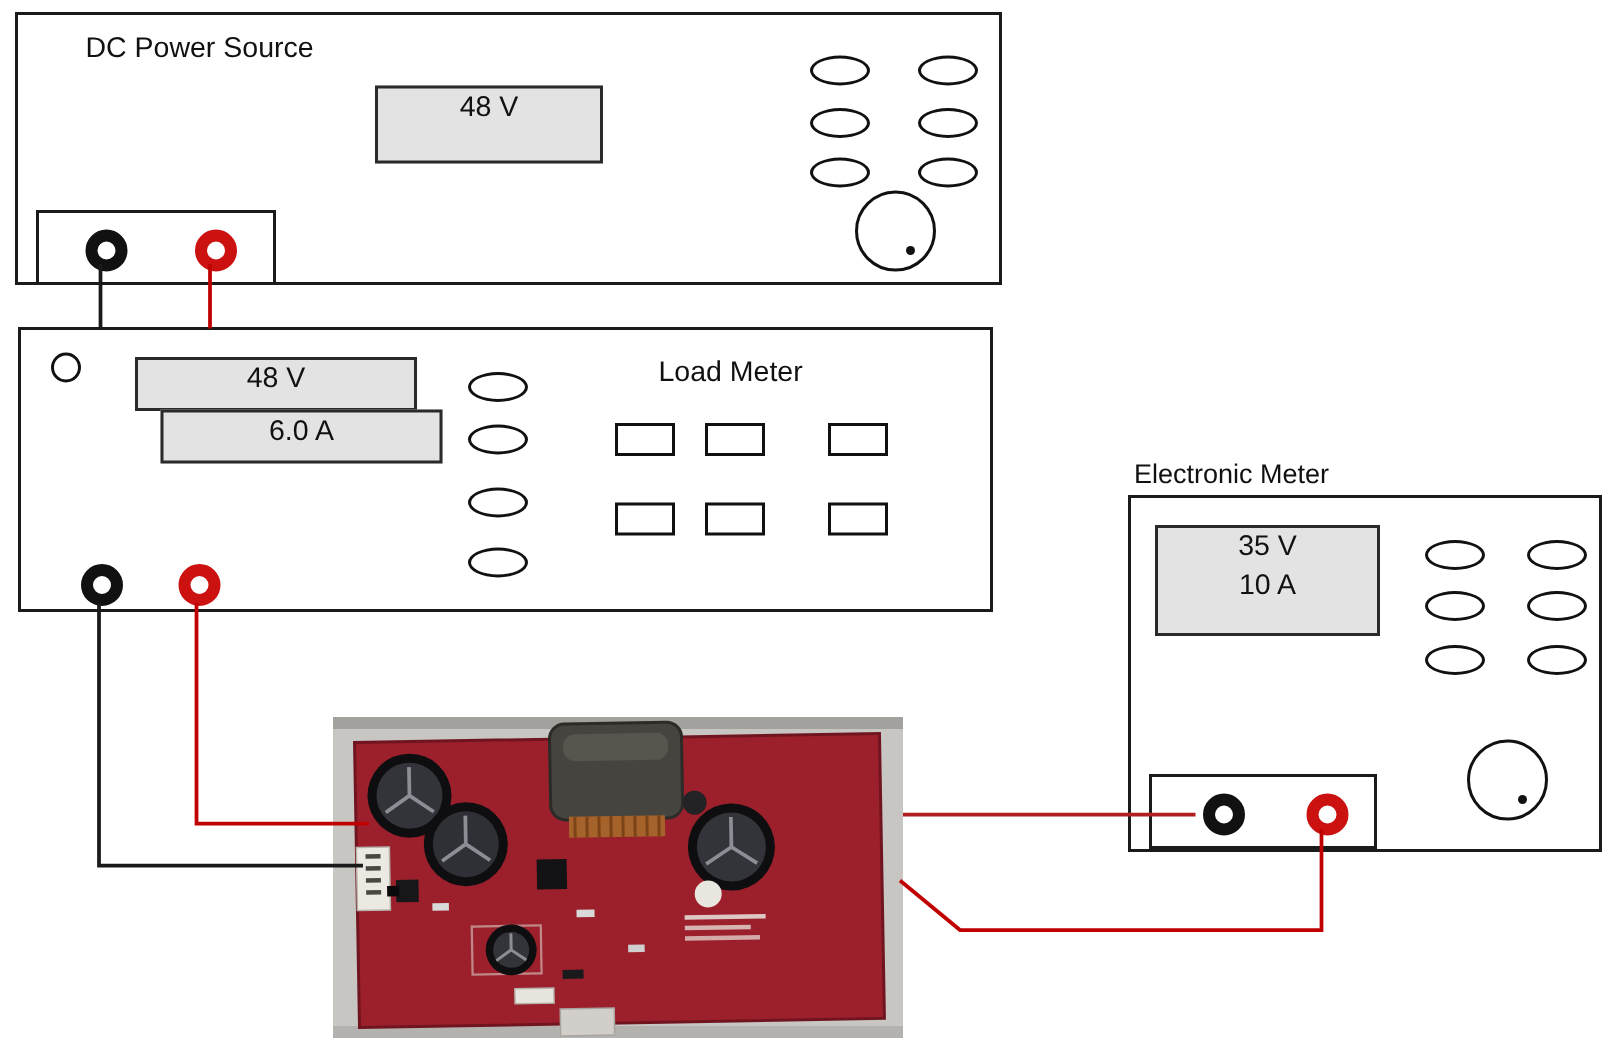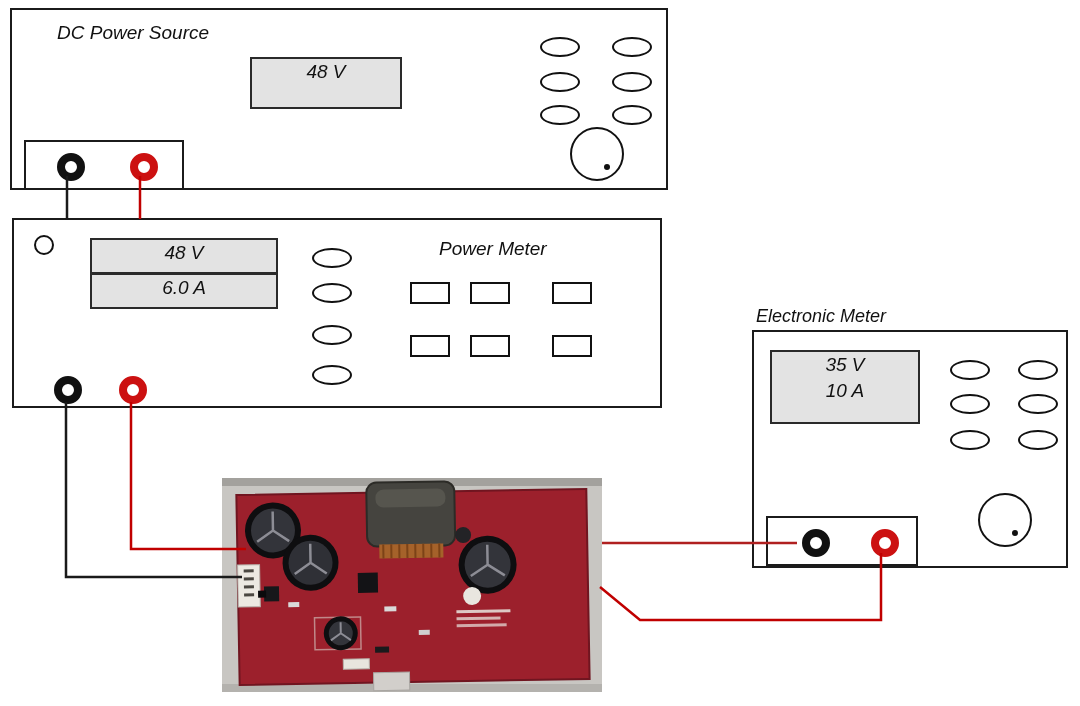--- a/index.html
+++ b/index.html
@@ -1,17 +1,17 @@
 <!DOCTYPE html>
 <html><head>
 <meta charset="utf-8">
 <style>
   * { box-sizing: border-box; margin: 0; padding: 0; }
   body { background: #ffffff; font-family: "Liberation Sans", sans-serif; }
-  #canvas { position: relative; width: 1080px; height: 706px; background: #fff; overflow: hidden; font-style: italic; }
+  #canvas { position: relative; width: 1080px; height: 706px; background: #fff; overflow: hidden; }
 
   .panel { position: absolute; background: #fff; border: 2px solid #1b1b1b; }
   .label { position: absolute; font-size: 19px; color: #111; white-space: nowrap; }
   .display { position: absolute; background: #e3e3e3; border: 2px solid #2a2a2a;
              display: flex; flex-direction: column; align-items: center; justify-content: flex-start;
              font-size: 19px; color: #111; line-height: 1.35; }
   .oval { position: absolute; width: 40px; height: 20px; border: 2px solid #111;
           border-radius: 50%; background: #fff; }
   .sq   { position: absolute; width: 40px; height: 22px; border: 2px solid #111; background: #fff; }
   .knob { position: absolute; width: 54px; height: 54px; border: 2px solid #111;
@@ -51,26 +51,26 @@
 
     <div class="tpanel" style="left:12px; top:130px; width:160px; height:50px;">
       <div class="term black" style="left:31px; top:11px;"></div>
       <div class="term red" style="left:104px; top:11px;"></div>
     </div>
   </div>
 
   <div class="panel" style="left:12px; top:218px; width:650px; height:190px;">
     <div class="sense" style="left:20px; top:15px;"></div>
 
-    <div class="label" style="left:425px; top:18px;">Power Meter</div>
+    <div class="label" style="left:425px; top:18px;">Load Meter</div>
 
     <div class="display" style="left:76px; top:18px; width:188px; height:36px;">
       <span>48 V</span>
     </div>
-    <div class="display" style="left:76px; top:53px; width:188px; height:36px;">
+    <div class="display" style="left:93px; top:53px; width:188px; height:36px;">
       <span>6.0 A</span>
     </div>
 
     <div class="oval" style="left:298px; top:28px;"></div>
     <div class="oval" style="left:298px; top:63px;"></div>
     <div class="oval" style="left:298px; top:105px;"></div>
     <div class="oval" style="left:298px; top:145px;"></div>
 
     <div class="sq" style="left:396px; top:62px;"></div>
     <div class="sq" style="left:456px; top:62px;"></div>

